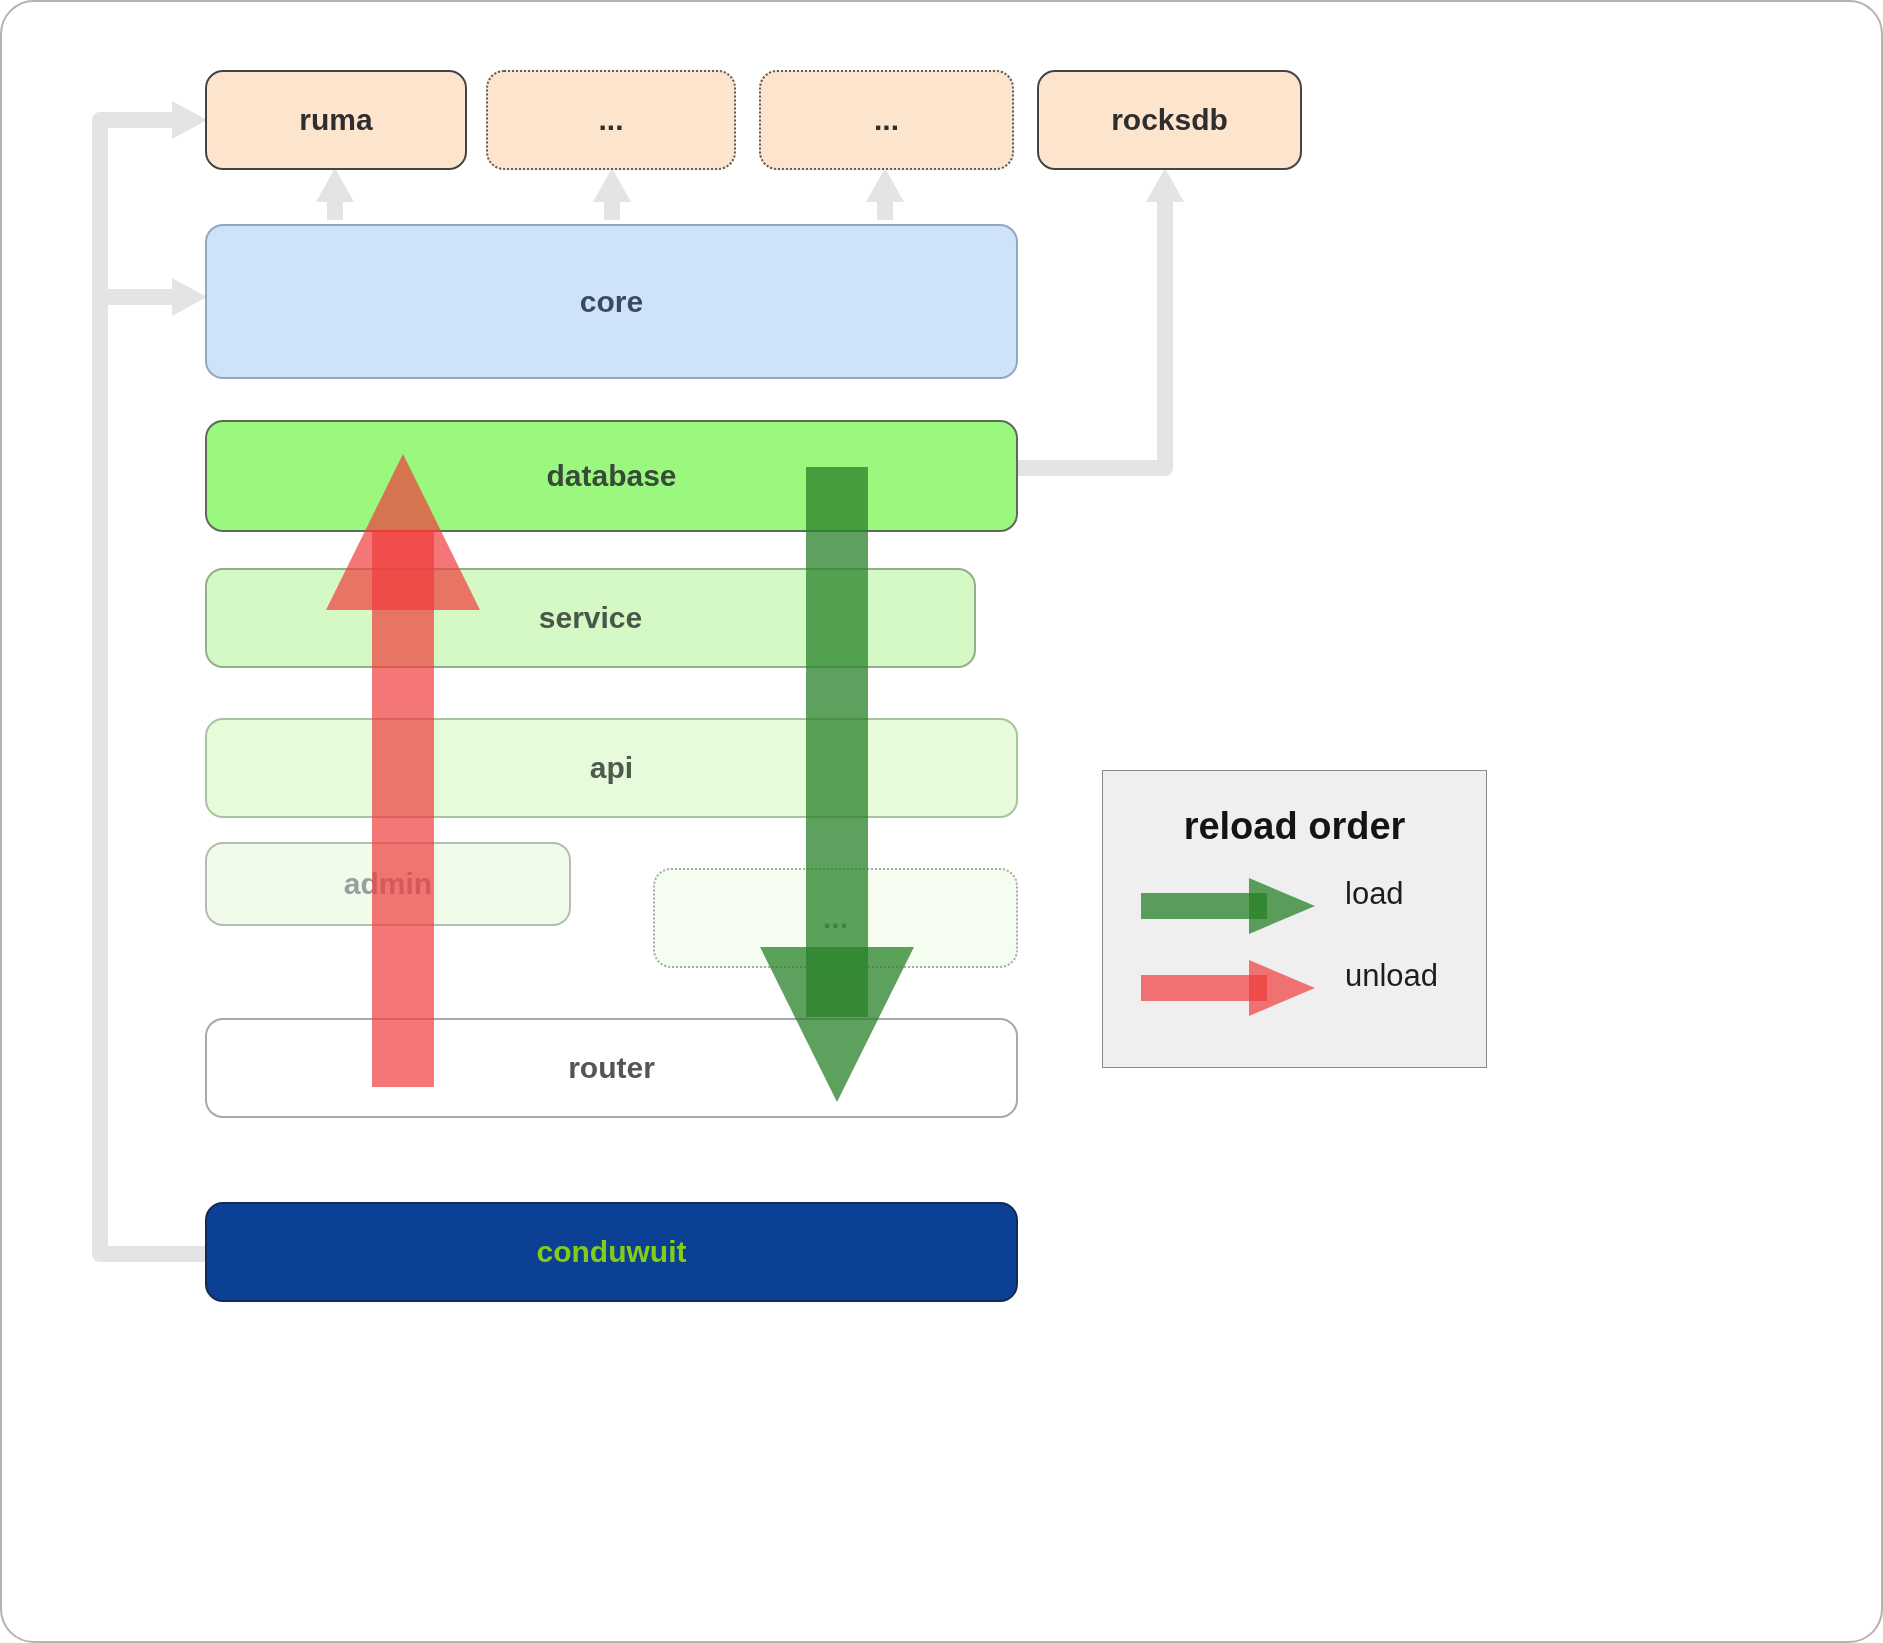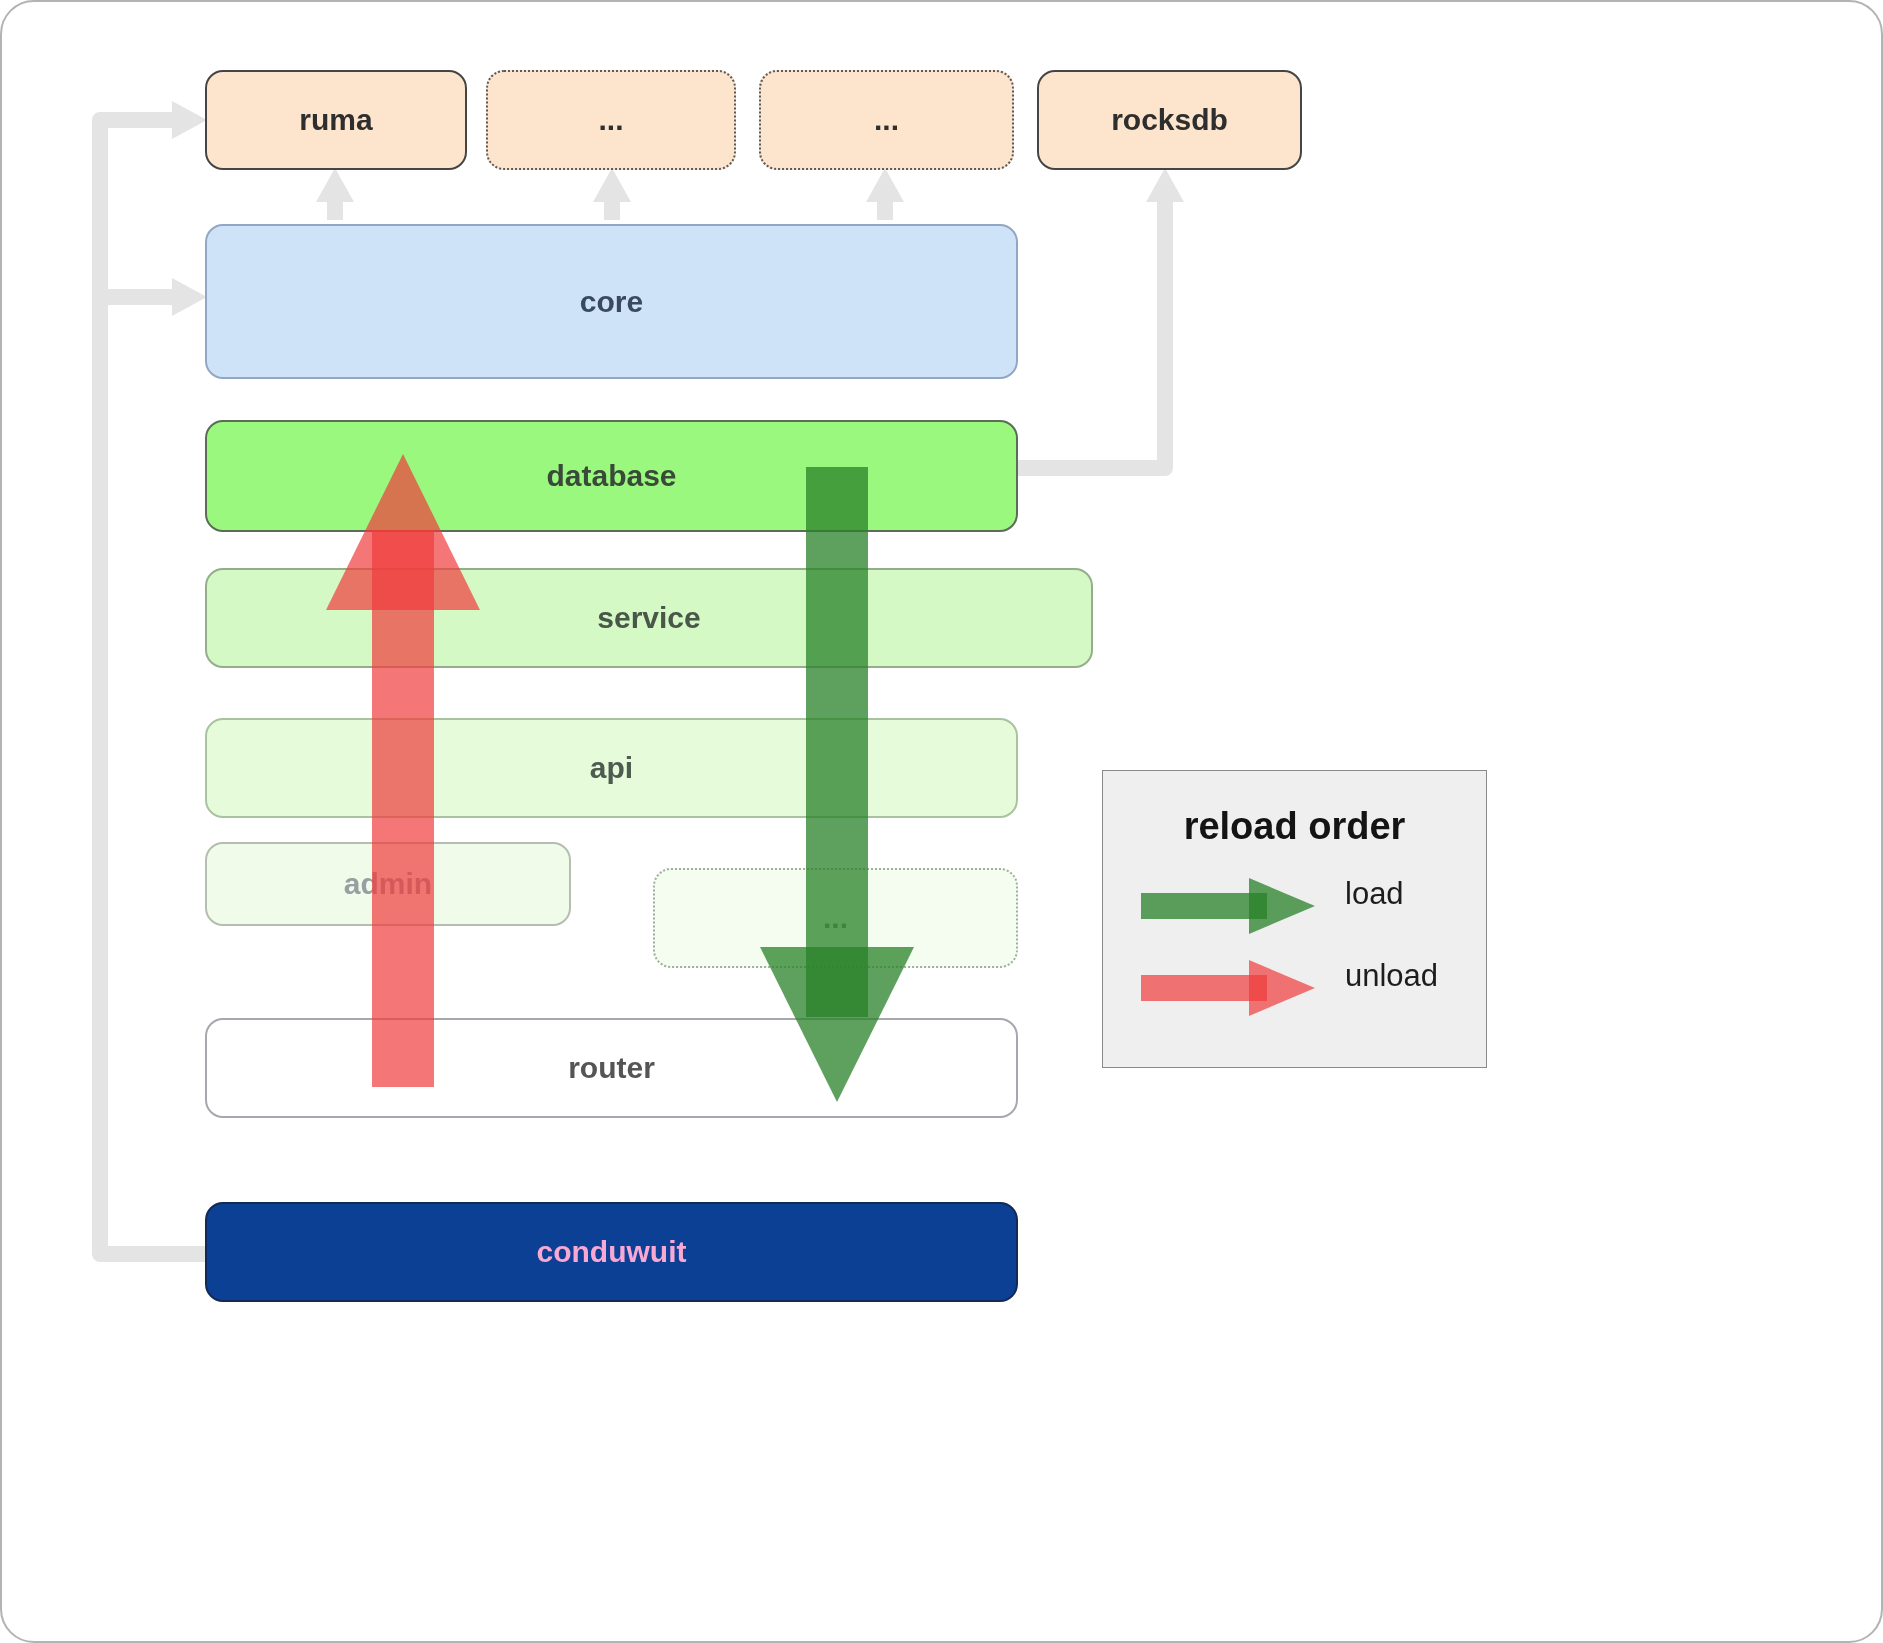--- a/index.html
+++ b/index.html
@@ -11,26 +11,26 @@
   .box{
     position:absolute;display:flex;align-items:center;justify-content:center;
     border-radius:18px;font-size:30px;font-weight:600;color:#3c3c3c;box-sizing:border-box;
   }
   .b-ruma{left:203px;top:68px;width:262px;height:100px;background:#fce4cd;border:2px solid #454545;color:#2e2e2e;}
   .b-dots1{left:484px;top:68px;width:250px;height:100px;background:#fce4cd;border:2px dotted #5a5a5a;color:#2e2e2e;}
   .b-dots2{left:757px;top:68px;width:255px;height:100px;background:#fce4cd;border:2px dotted #5a5a5a;color:#2e2e2e;}
   .b-rocksdb{left:1035px;top:68px;width:265px;height:100px;background:#fce4cd;border:2px solid #454545;color:#2e2e2e;}
   .b-core{left:203px;top:222px;width:813px;height:155px;background:#cfe3f8;border:2px solid #93a7c4;color:#394a60;}
   .b-database{left:203px;top:418px;width:813px;height:112px;background:#9af87e;border:2px solid #5c6c58;color:#394a39;}
-  .b-service{left:203px;top:566px;width:888px;height:100px;background:#d4f9c5;border:2px solid #94ae8c;color:#49564a;}
+  .b-service{left:203px;top:566px;width:771px;height:100px;background:#d4f9c5;border:2px solid #94ae8c;color:#49564a;}
   .b-api{left:203px;top:716px;width:813px;height:100px;background:#e5fbda;border:2px solid #a9c2a0;color:#4f5a50;align-items:center;}
   .b-admin{left:203px;top:840px;width:366px;height:84px;background:#f0fce9;border:2px solid #b4bfb2;color:#989fa2;}
   .b-dots3{left:651px;top:866px;width:365px;height:100px;background:#f4fdef;border:2px dotted #9fb0a0;color:#7d8a7d;}
   .b-router{left:203px;top:1016px;width:813px;height:100px;background:#ffffff;border:2px solid #a7a7af;color:#555;}
-  .b-conduwuit{left:203px;top:1200px;width:813px;height:100px;background:#0c4094;border:2px solid #122a55;color:#f9a8d4;font-weight:700;}
+  .b-conduwuit{left:203px;top:1200px;width:813px;height:100px;background:#0c4094;border:2px solid #122a55;color:#84cc16;font-weight:700;}
   .legend{
     position:absolute;left:1100px;top:768px;width:385px;height:298px;
     background:#efefef;border:1px solid #8a8a8a;box-sizing:border-box;
     display:flex;flex-direction:column;align-items:stretch;padding:26px 0 0 0;
   }
   .legend-title{font-size:38px;font-weight:600;color:#141414;text-align:center;margin:8px 0 28px 0;}
   .legend-row{display:flex;gap:26px;padding-left:36px;margin-bottom:22px;}
   .legend-row svg{display:block;}
   .legend-label{font-size:31px;color:#1d1d1d;}
 </style>

